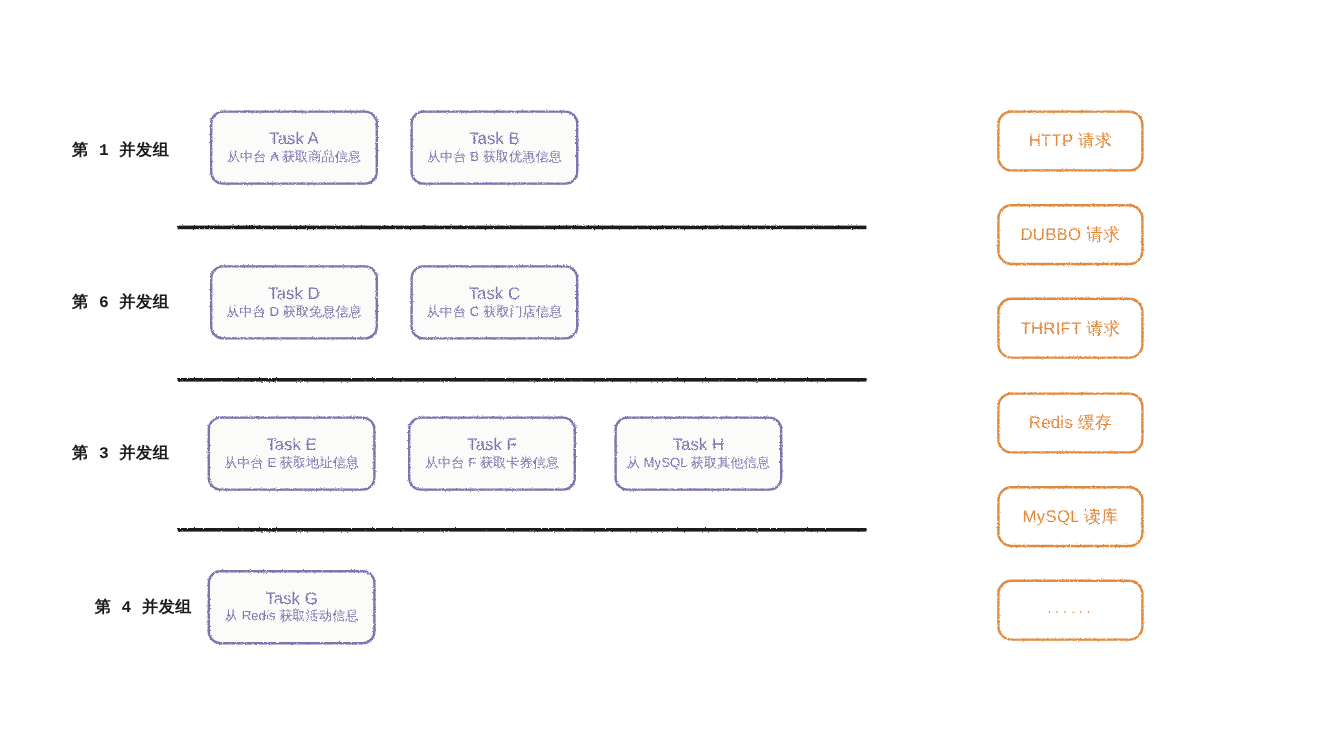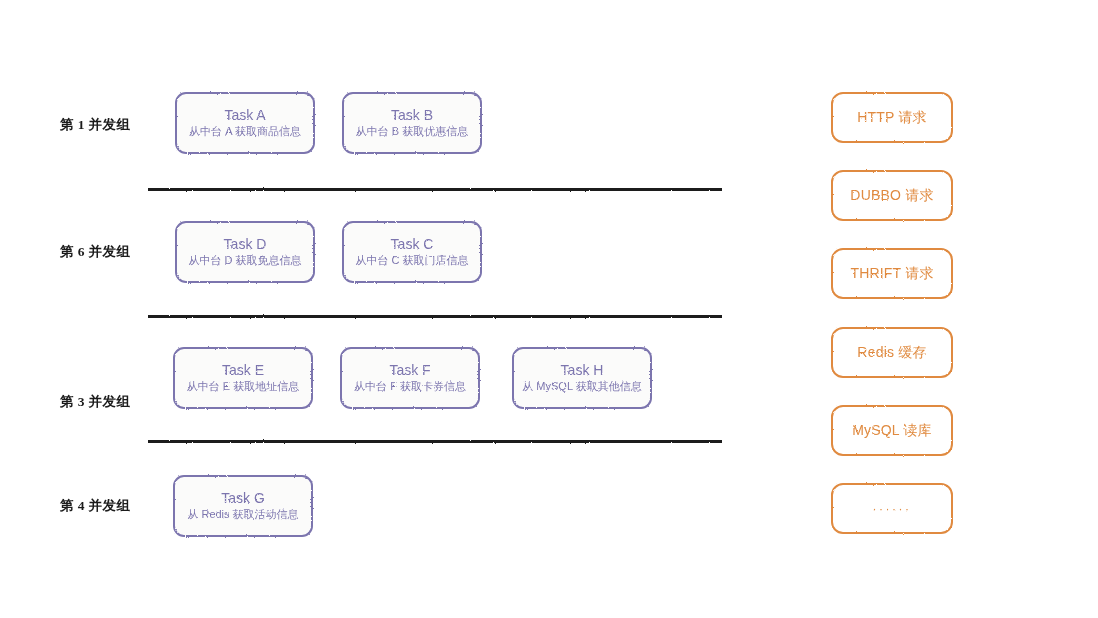--- a/index.html
+++ b/index.html
@@ -33,21 +33,21 @@
   .group-label {
     position: absolute;
     left: 60px;
     width: 100px;
     text-align: left;
     font-size: 13.5px;
     font-weight: bold;
     color: #1b1b1b;
     letter-spacing: 0.4px;
     white-space: nowrap;
-    font-family: Liberation Serif, serif;
+    font-family: Liberation Mono, monospace;
   }
 
   
   .task-box {
     position: absolute;
     width: 140px;
     height: 62px;
     box-sizing: border-box;
     border: 2.2px solid #7b74ae;
     border-radius: 11px;
@@ -169,21 +169,21 @@
   <div class="task-box" style="left:342px; top:221px;">
     <div class="task-inner">
       <div class="task-title">Task C</div>
       <div class="task-sub">从中台 C 获取门店信息</div>
     </div>
   </div>
 
   <div class="separator" style="top:315px;"></div>
 
   <div class="group-row" style="top:378px;">
-    <div class="group-label" style="top:-9px;margin-top:24px;">第 3 并发组</div>
+    <div class="group-label" style="top:-9px;">第 3 并发组</div>
   </div>
   <div class="task-box" style="left:173px; top:347px;">
     <div class="task-inner">
       <div class="task-title">Task E</div>
       <div class="task-sub">从中台 E 获取地址信息</div>
     </div>
   </div>
   <div class="task-box" style="left:340px; top:347px;">
     <div class="task-inner">
       <div class="task-title">Task F</div>
@@ -193,21 +193,21 @@
   <div class="task-box" style="left:512px; top:347px;">
     <div class="task-inner">
       <div class="task-title">Task H</div>
       <div class="task-sub">从 MySQL 获取其他信息</div>
     </div>
   </div>
 
   <div class="separator" style="top:440px;"></div>
 
   <div class="group-row" style="top:506px;">
-    <div class="group-label" style="top:-9px;">第 4 并发组</div>
+    <div class="group-label" style="top:-9px;text-align:right;">第 4 并发组</div>
   </div>
   <div class="task-box" style="left:173px; top:475px;">
     <div class="task-inner">
       <div class="task-title">Task G</div>
       <div class="task-sub">从 Redis 获取活动信息</div>
     </div>
   </div>
 
   <div class="chip" style="top:92px;">
     <span class="chip-label">HTTP 请求</span>

